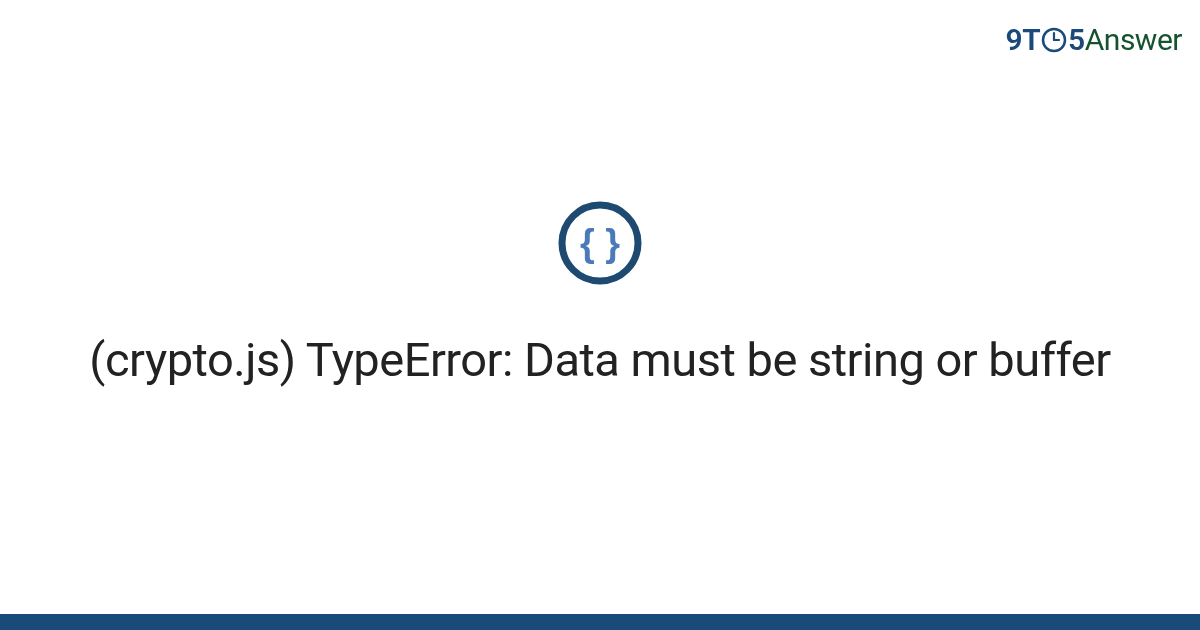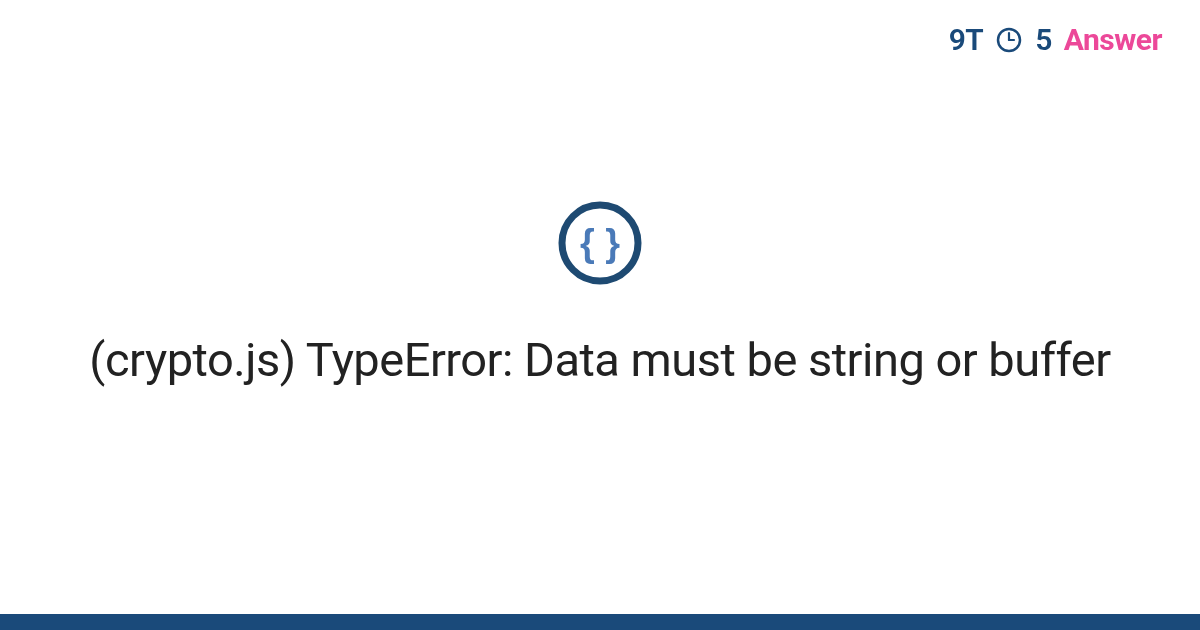--- a/index.html
+++ b/index.html
@@ -11,43 +11,43 @@
       width: 1200px;
       height: 630px;
       font-family: -apple-system, BlinkMacSystemFont, "Segoe UI", Roboto, Helvetica, Arial, sans-serif;
       background: #ffffff;
       position: relative;
       overflow: hidden;
     }
     .logo-area {
       position: absolute;
       top: 22px;
-      right: 38px;
+      right: 18px;
       display: flex;
       align-items: center;
-      gap: 12px;
+      gap: 0;
       text-align: center;
     }
     .logo-text {
       font-size: 30px;
       font-weight: 600;
       letter-spacing: -0.5px;
     }
     .logo-9t {
       color: #1a4a7a;
     }
     .logo-clock {
       display: inline-flex;
       align-items: center;
       vertical-align: middle;
       margin: 0 1px;
     }
     .logo-5answer {
-      color: #ec4899;
-      font-weight: 700;
+      color: #14532d;
+      font-weight: 400;
     }
     .content {
       position: absolute;
       top: 0;
       left: 0;
       width: 100%;
       height: 100%;
       display: flex;
       flex-direction: column;
       align-items: center;

